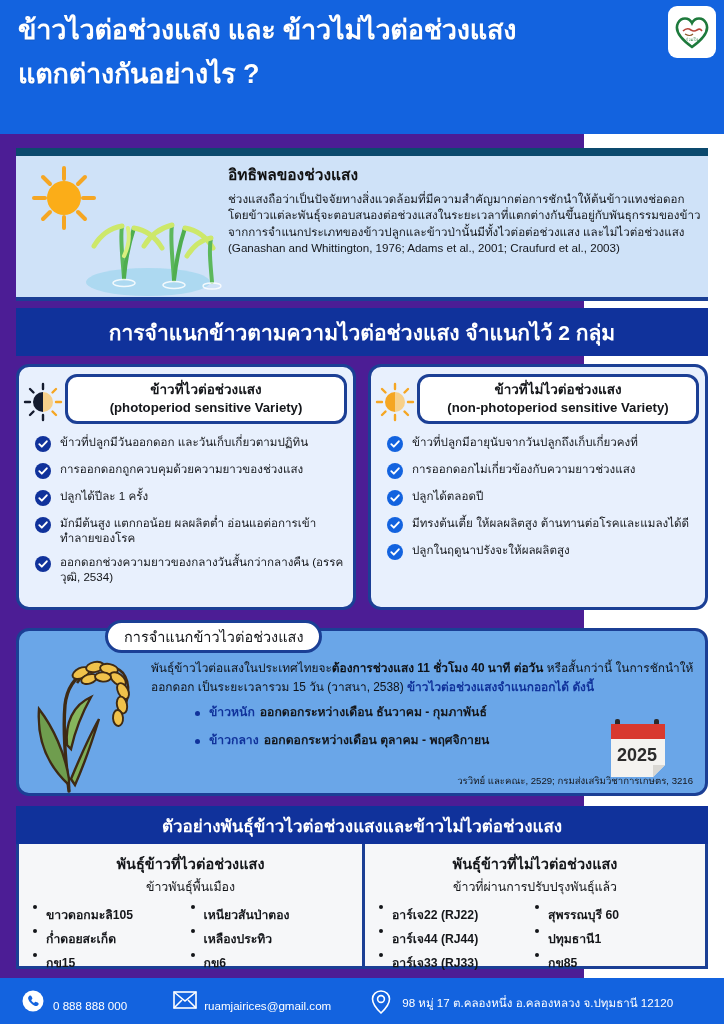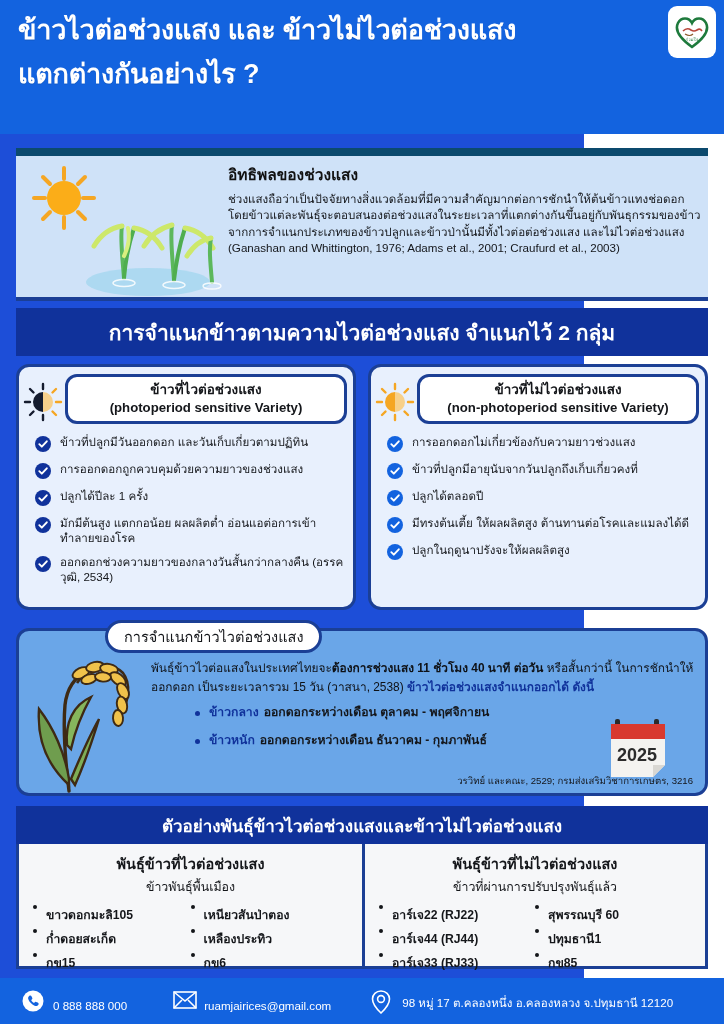--- a/index.html
+++ b/index.html
@@ -5,21 +5,21 @@
   * { box-sizing: border-box; margin: 0; padding: 0; }
   html, body {
     width: 724px; height: 1024px;
     font-family: "Liberation Sans", "DejaVu Sans", sans-serif;
     background: #ffffff;
     overflow: hidden;
   }
   .page {
     position: relative;
     width: 584px; height: 1024px;
-    background: #1d4ed8;
+    background: #4c1d95;
   }
 
   
   .header {
     position: absolute; left: 0; top: 0;
     width: 724px; height: 134px;
     background: #1363DF;
     padding: 8px 14px 0 18px;
   }
   .header-title {
@@ -343,30 +343,30 @@
         <div class="en">(non-photoperiod sensitive Variety)</div>
       </div>
       <div class="bullets">
         <div class="bullet">
           <span class="chk">
             <svg width="16" height="16" viewBox="0 0 16 16">
                 <circle cx="8" cy="8" r="8" fill="#1363DF"></circle>
                 <path d="M4.3 8.2 L6.8 10.7 L11.8 5.3" fill="none" stroke="#fff" stroke-width="1.9" stroke-linecap="round" stroke-linejoin="round"></path>
               </svg>
           </span>
+          <span class="btxt">ข้าวที่ปลูกมีอายุนับจากวันปลูกถึงเก็บเกี่ยวคงที่</span>
+        </div>
+        <div class="bullet">
+          <span class="chk">
+            <svg width="16" height="16" viewBox="0 0 16 16">
+                <circle cx="8" cy="8" r="8" fill="#1363DF"></circle>
+                <path d="M4.3 8.2 L6.8 10.7 L11.8 5.3" fill="none" stroke="#fff" stroke-width="1.9" stroke-linecap="round" stroke-linejoin="round"></path>
+              </svg>
+          </span>
           <span class="btxt">การออกดอกไม่เกี่ยวข้องกับความยาวช่วงแสง</span>
-        </div>
-        <div class="bullet">
-          <span class="chk">
-            <svg width="16" height="16" viewBox="0 0 16 16">
-                <circle cx="8" cy="8" r="8" fill="#1363DF"></circle>
-                <path d="M4.3 8.2 L6.8 10.7 L11.8 5.3" fill="none" stroke="#fff" stroke-width="1.9" stroke-linecap="round" stroke-linejoin="round"></path>
-              </svg>
-          </span>
-          <span class="btxt">ข้าวที่ปลูกมีอายุนับจากวันปลูกถึงเก็บเกี่ยวคงที่</span>
         </div>
         <div class="bullet">
           <span class="chk">
             <svg width="16" height="16" viewBox="0 0 16 16">
                 <circle cx="8" cy="8" r="8" fill="#1363DF"></circle>
                 <path d="M4.3 8.2 L6.8 10.7 L11.8 5.3" fill="none" stroke="#fff" stroke-width="1.9" stroke-linecap="round" stroke-linejoin="round"></path>
               </svg>
           </span>
           <span class="btxt">ปลูกได้ตลอดปี</span>
         </div>
@@ -421,27 +421,27 @@
       </svg>
     </div>
 
     <div class="sec3-body">
       <div class="sec3-p">
         <span>พันธุ์ข้าวไวต่อแสงในประเทศไทยจะ</span><b>ต้องการช่วงแสง 11 ชั่วโมง 40 นาที ต่อวัน</b><span> หรือสั้นกว่านี้ ในการชักนำให้ออกดอก เป็นระยะเวลารวม 15 วัน (วาสนา, 2538) </span><span class="blue">ข้าวไวต่อช่วงแสงจำแนกออกได้ ดังนี้</span>
       </div>
       <div class="sec3-list">
         <div class="sec3-li">
           <span class="dot"></span>
+          <span class="lbl">ข้าวหนัก</span>
+          <span class="val">ออกดอกระหว่างเดือน ธันวาคม - กุมภาพันธ์</span>
+        </div>
+        <div class="sec3-li">
+          <span class="dot"></span>
           <span class="lbl">ข้าวกลาง</span>
           <span class="val">ออกดอกระหว่างเดือน ตุลาคม - พฤศจิกายน</span>
-        </div>
-        <div class="sec3-li">
-          <span class="dot"></span>
-          <span class="lbl">ข้าวหนัก</span>
-          <span class="val">ออกดอกระหว่างเดือน ธันวาคม - กุมภาพันธ์</span>
         </div>
       </div>
     </div>
 
     <div class="sec3-cal">
       <svg width="72" height="70" viewBox="0 0 72 70">
         <rect x="8" y="6" width="5" height="11" rx="2" fill="#2b2b2b"></rect>
         <rect x="47" y="6" width="5" height="11" rx="2" fill="#2b2b2b"></rect>
         <rect x="4" y="11" width="54" height="15" fill="#D8392F"></rect>
         <path d="M4 26 h54 v26 l-12 12 H4 Z" fill="#F4F3F0"></path>

